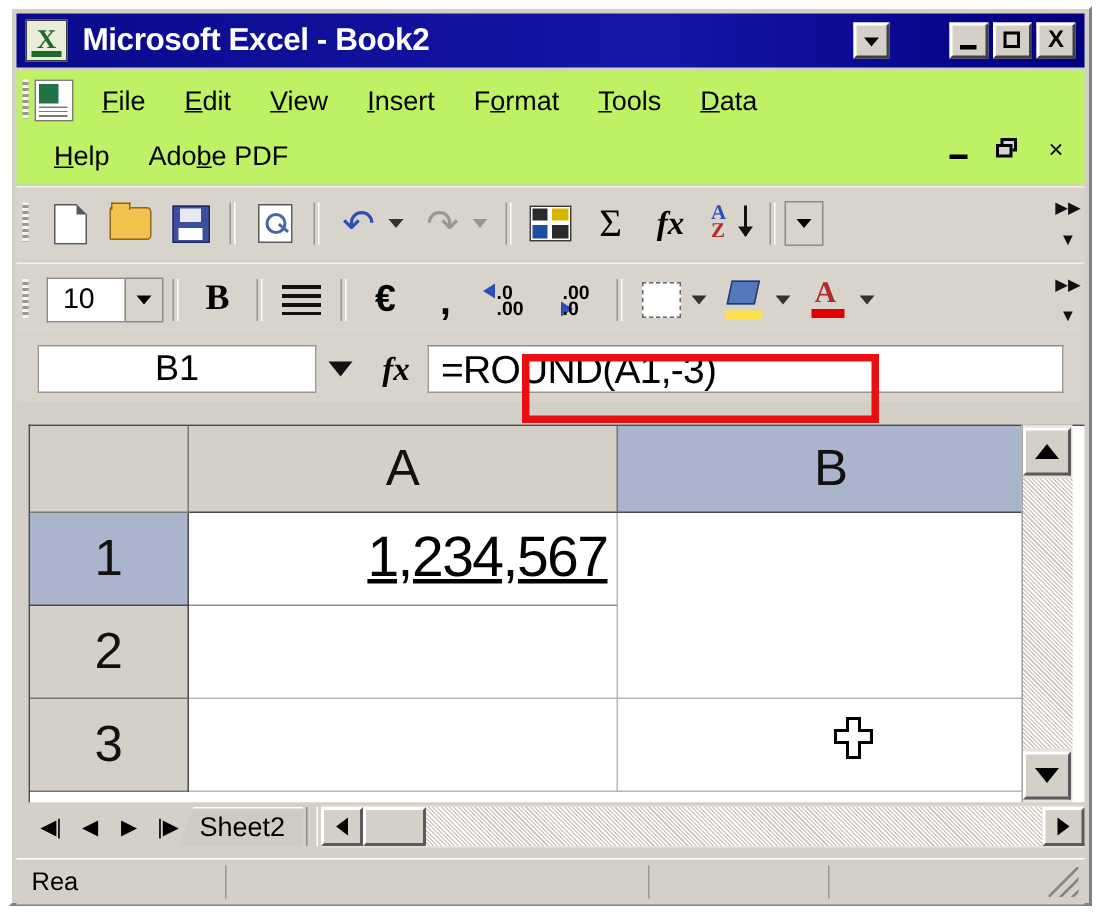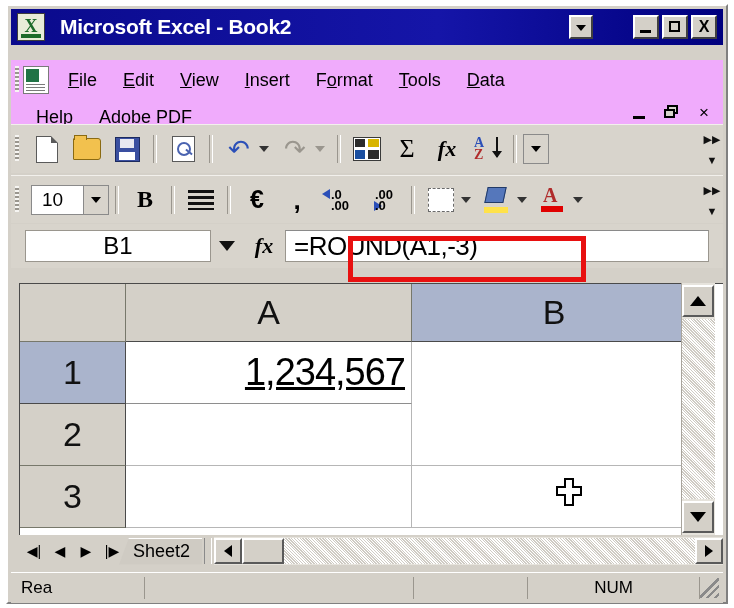--- a/index.html
+++ b/index.html
@@ -45,21 +45,21 @@
     color: #1d6b2a;
     line-height: 20px;
   }
   #app-icon .x-bar {
     position: absolute; left: 3px; right: 3px; bottom: 2px;
     height: 4px; background: #1d6b2a;
   }
   #title-text {
     color: #ffffff;
     font: bold 21px "Liberation Sans", sans-serif;
-    margin-left: 15px; white-space: nowrap;
+    margin-left: 10px; white-space: nowrap;
     letter-spacing: -0.3px;
   }
   .tb-btn {
     width: 26px; height: 24px;
     background: #d4d0c8;
     border: 2px solid #ffffff;
     border-right-color: #404040;
     border-bottom-color: #404040;
     box-sizing: border-box;
     position: relative; flex: none;
@@ -85,23 +85,23 @@
     border: 2px solid #000; box-sizing: border-box;
   }
   .tb-btn .close-mark {
     position: absolute; left: 0; top: 0; right: 0; bottom: 0;
     text-align: center; font: bold 16px "Liberation Sans", sans-serif;
     line-height: 20px; color: #000;
   }
 
   
   #menu-area {
-    position: absolute; left: 3px; top: 54px;
+    position: absolute; left: 3px; top: 41px;
     width: 712px; height: 76px;
-    background: #f0abfc;
+    background: #bef264;
   }
   .grip {
     position: absolute; left: 4px; top: 6px;
     width: 4px; height: 26px;
     background-image: repeating-linear-gradient(to bottom, #f6f5f2 0 2px, #9a968e 2px 4px);
   }
   #menu-row1, #menu-row2 {
     position: absolute; left: 12px; display: flex; align-items: center;
   }
   #menu-row1 { top: 1px; height: 38px; }
@@ -773,21 +773,20 @@
           <div class="hsb-arrow-right"></div>
         </div>
     </div>
   </div>
 
   <div id="status-bar">
     <div id="status-mode" class="status-cell">Rea</div>
     <div id="status-pane1" class="status-cell"></div>
     <div id="status-pane2" class="status-cell"></div>
     <div id="status-pane3" class="status-cell"></div>
-    <div id="status-num" class="status-cell">NUM</div>
     <div id="status-pane5" class="status-cell"></div>
     <div id="resize-grip"></div>
   </div>
 
   <svg id="cursor-cross" viewBox="0 0 26 28">
     <path d="M9 1 H17 V9 H25 V17 H17 V27 H9 V17 H1 V9 H9 Z" fill="#ffffff" stroke="#000000" stroke-width="2"></path>
   </svg>
 
 </div>
 

